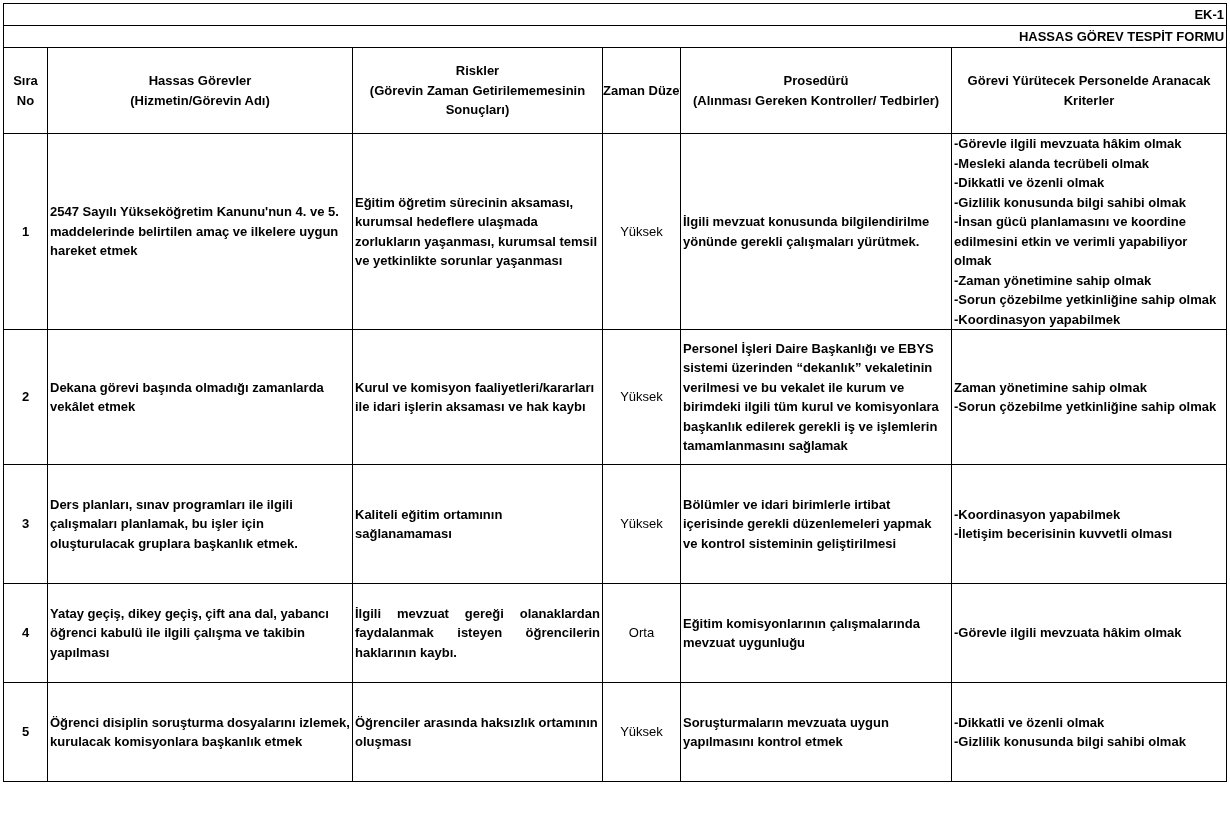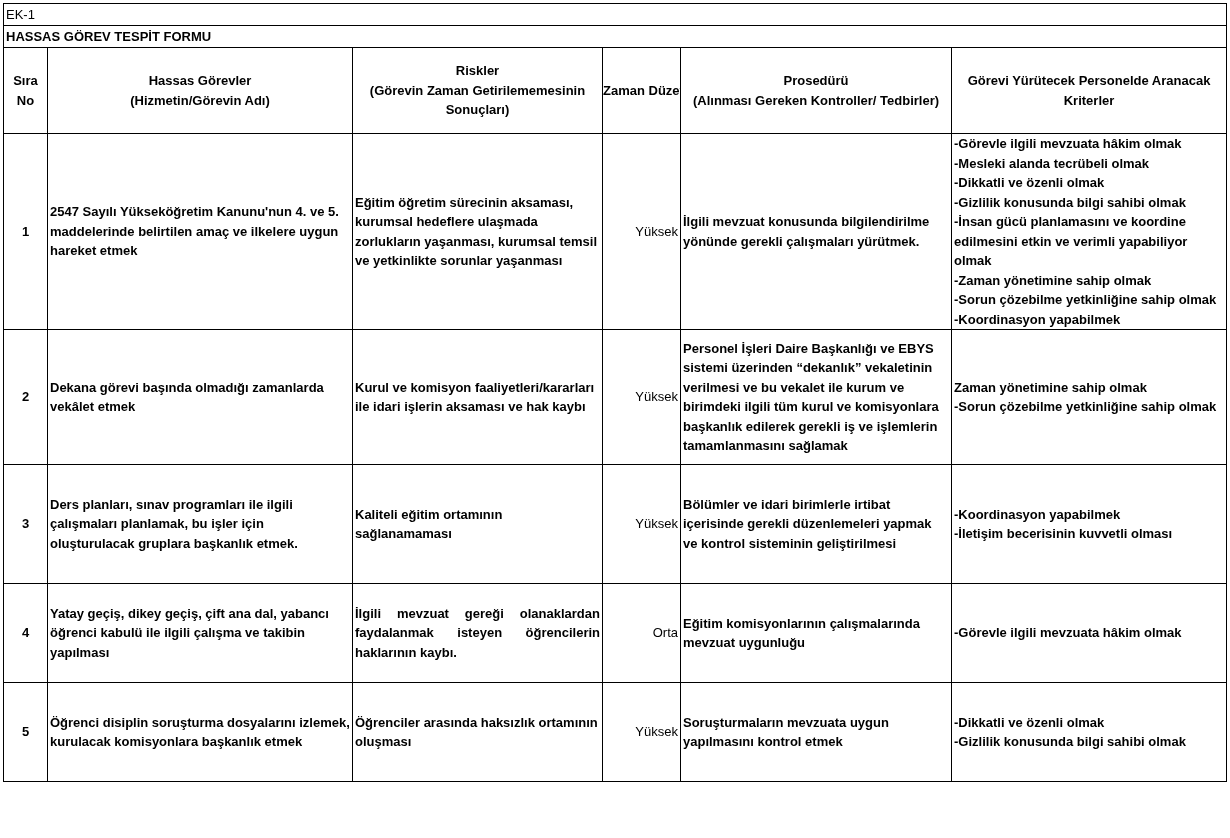--- a/index.html
+++ b/index.html
@@ -15,28 +15,28 @@
     table-layout: fixed;
     font-size: 13px;
     line-height: 19.5px;
   }
   table.form td {
     border: 1.5px solid #000;
     padding: 0 2px;
     vertical-align: middle;
     overflow: hidden;
   }
-  .ek { text-align: left; font-weight: normal; height: 21px; padding-right: 6px; }
-  .title { text-align: left; font-weight: bold; height: 21px; }
+  .ek { text-align: right; font-weight: bold; height: 21px; padding-right: 6px; }
+  .title { text-align: right; font-weight: bold; height: 21px; }
   .unit { text-align: left; font-weight: bold; height: 20px; padding-left: 7px; }
   .hdr td { font-weight: bold; text-align: center; height: 85px; }
   .hdr td.risk-hdr { padding: 0; white-space: nowrap; }
   .no { text-align: center; font-weight: bold; }
   .txt { text-align: left; font-weight: bold; }
-  .lvl { text-align: right; }
+  .lvl { text-align: center; }
   .just { text-align: justify; text-align-last: left; }
   .crit div { white-space: nowrap; }
   tr.r1 td { height: 192px; }
   tr.r2 td { height: 134px; margin-left: 44px; }
   tr.r3 td { height: 118px; }
   tr.r4 td { height: 98px; }
   tr.r5 td { height: 98px; }
 </style>
 </head>
 <body>

